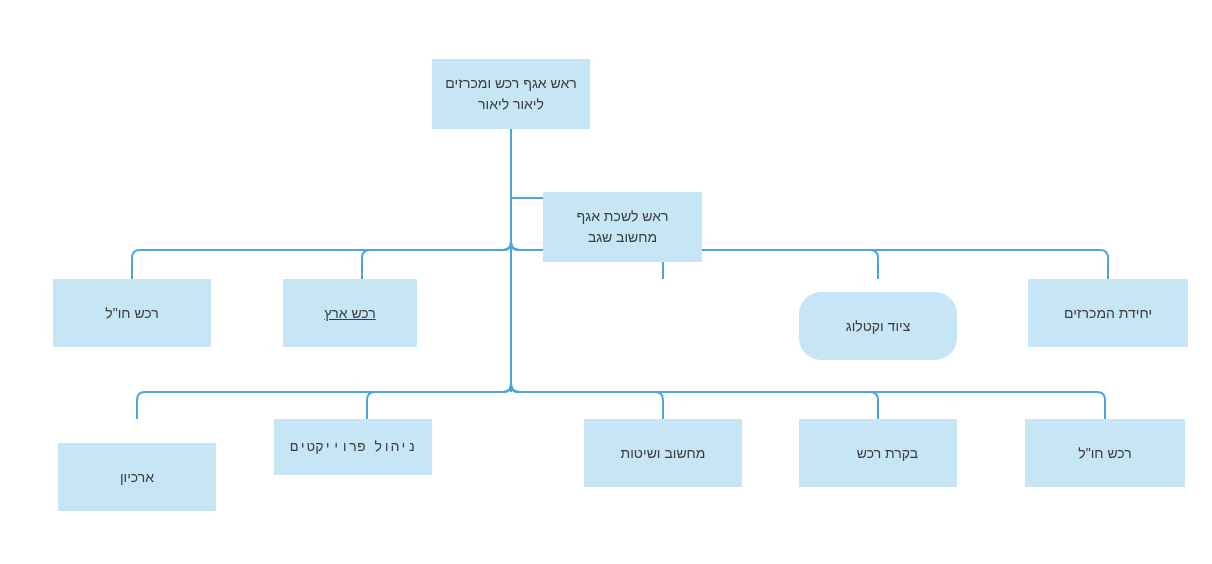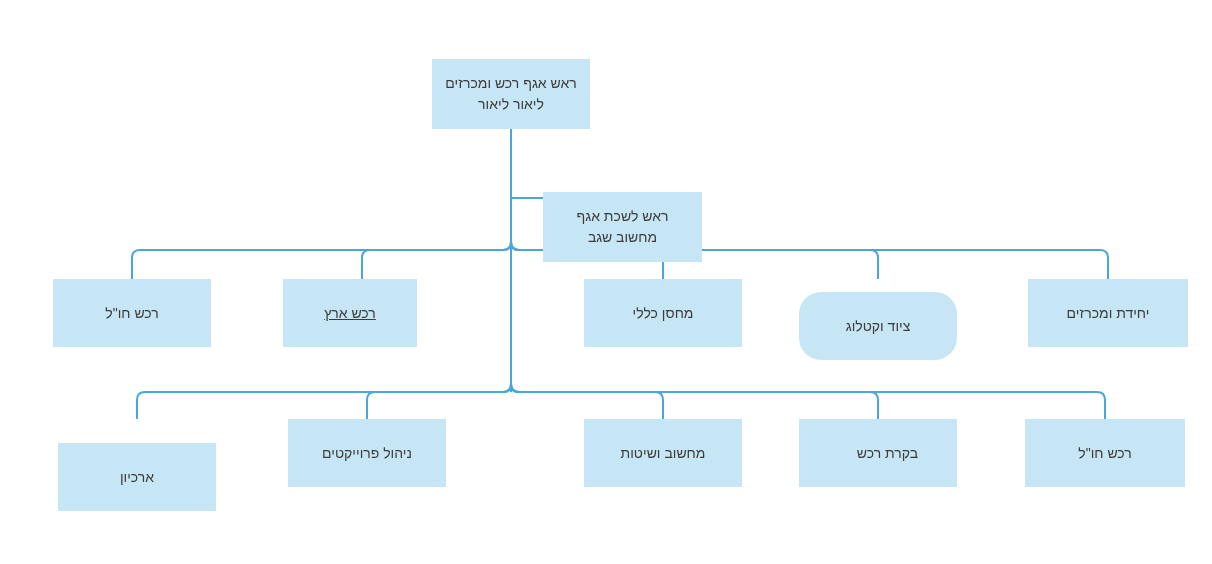--- a/index.html
+++ b/index.html
@@ -74,34 +74,31 @@
     <span class="line">ראש לשכת אגף</span>
     <span class="line">מחשוב שגב</span>
   </div>
 
   <div class="node" style="left:53px;top:279px;width:158px;height:68px;">
     <span class="line">רכש חו"ל</span>
   </div>
   <div class="node" style="left:283px;top:279px;width:134px;height:68px;text-decoration:underline;">
     <span class="line">רכש ארץ</span>
   </div>
-  <div class="node" style="left:584px;top:279px;width:158px;height:68px;">
-    <span class="line">מחסן כללי</span>
-  </div>
   <div class="node" style="left:799px;top:292px;width:158px;height:68px;border-radius:22px;">
     <span class="line">ציוד וקטלוג</span>
   </div>
   <div class="node" style="left:1028px;top:279px;width:160px;height:68px;">
-    <span class="line">יחידת ומכרזים</span>
+    <span class="line">יחידת המכרזים</span>
   </div>
 
   <div class="node" style="left:58px;top:419px;width:158px;height:68px;margin-top:24px;">
     <span class="line">ארכיון</span>
   </div>
-  <div class="node" style="left:288px;top:419px;width:158px;height:68px;">
+  <div class="node" style="left:274px;top:419px;width:158px;height:56px;font-family:Liberation Mono, monospace;">
     <span class="line">ניהול פרוייקטים</span>
   </div>
   <div class="node" style="left:584px;top:419px;width:158px;height:68px;justify-content:center;">
     <span class="line">מחשוב ושיטות</span>
   </div>
   <div class="node" style="left:799px;top:419px;width:158px;height:68px;padding-left:19px;">
     <span class="line">בקרת רכש</span>
   </div>
   <div class="node" style="left:1025px;top:419px;width:160px;height:68px;">
     <span class="line">רכש חו"ל</span>

